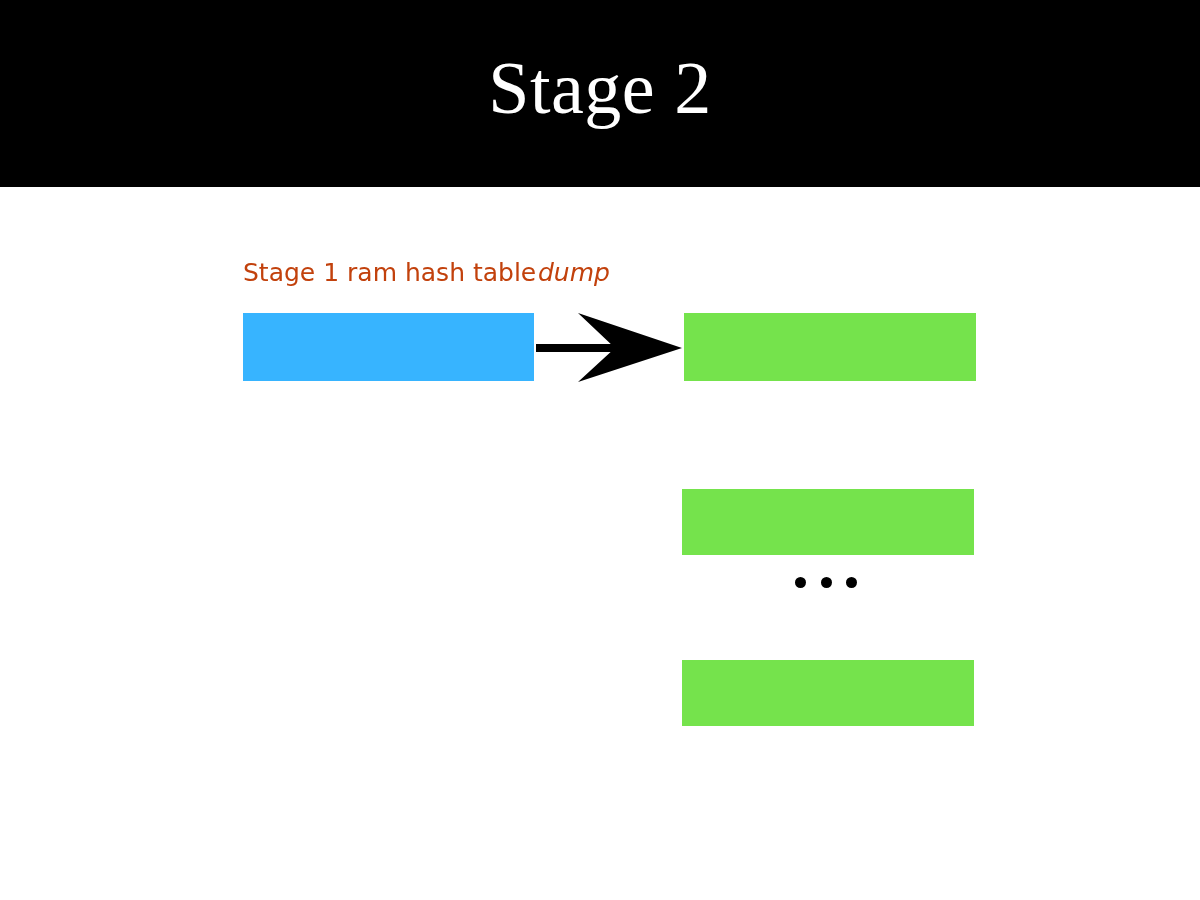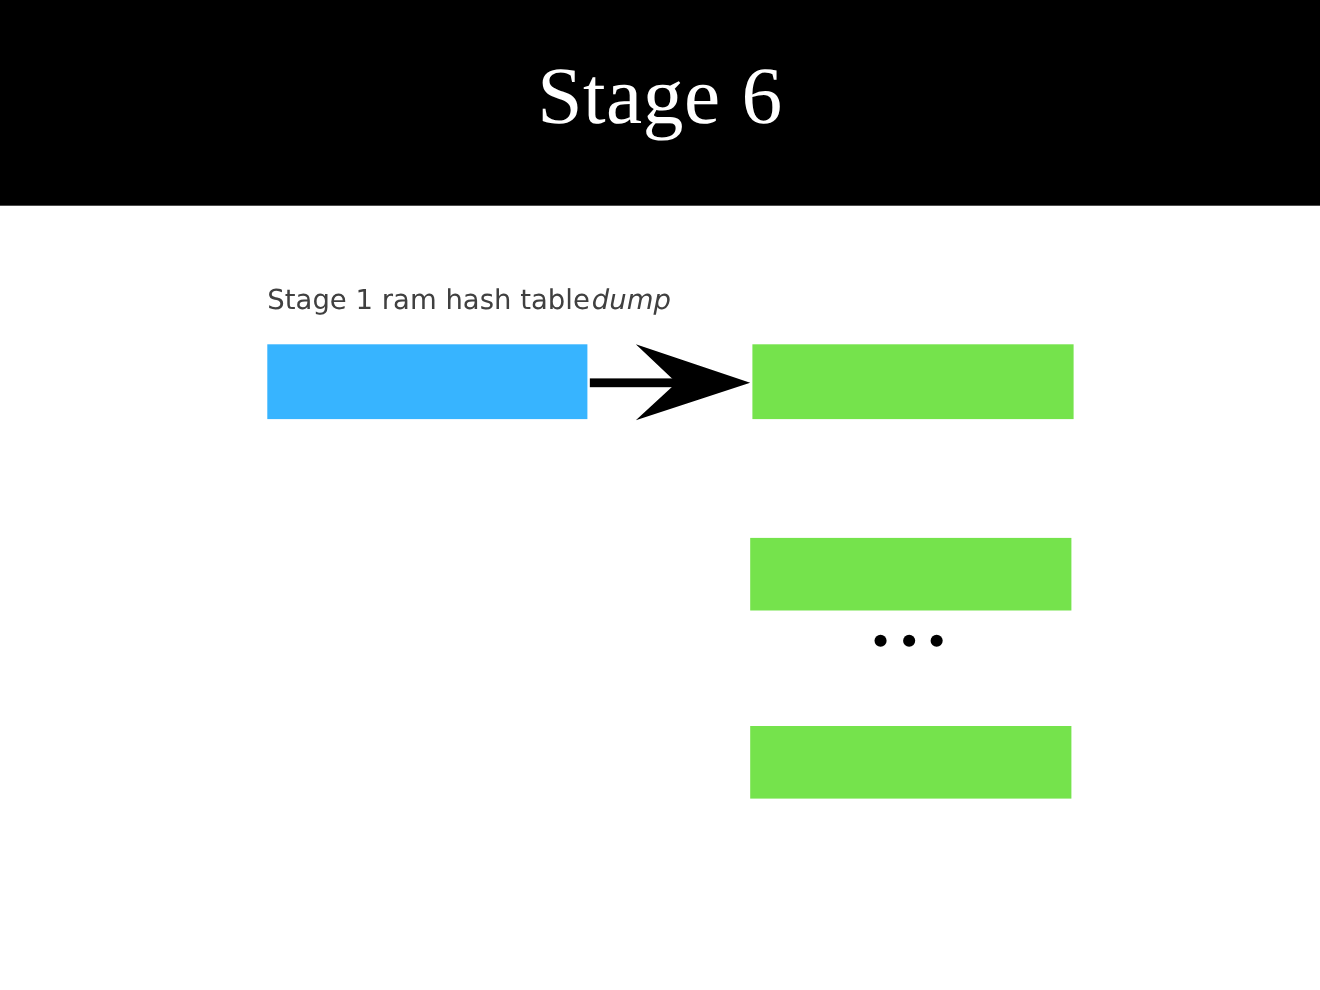--- a/index.html
+++ b/index.html
@@ -44,21 +44,21 @@
     font-size: 74px;
     font-weight: normal;
     letter-spacing: 0.5px;
     line-height: 1;
     padding-bottom: 12px;
   }
 
   
   .diagram-label {
     position: absolute;
-    color: #404040;
+    color: #c2410c;
     font-family: "DejaVu Sans", sans-serif;
     font-size: 25px;
     font-weight: normal;
     line-height: 1;
     white-space: nowrap;
   }
 
   
   .bar {
     position: absolute;
@@ -105,21 +105,21 @@
     border-radius: 50%;
     background: #000000;
   }
 </style>
 </head>
 <body>
 
 <div id="slide" style="background: rgb(255, 255, 255);">
 
   <div id="title-banner" style="background: rgb(0, 0, 0);"></div>
-  <h1 id="slide-title" style="color: rgb(255, 255, 255);">Stage 6</h1>
+  <h1 id="slide-title" style="color: rgb(255, 255, 255);">Stage 2</h1>
 
   <div class="diagram-label" id="label-ram-table">Stage 1 ram hash table</div>
 
   <div class="bar bar-ram" id="bar-ram" style="background: rgb(55, 180, 255);"></div>
 
   <div class="diagram-label" id="label-dump">dump</div>
 
   <svg id="dump-arrow" viewBox="0 0 152 76" xmlns="http://www.w3.org/2000/svg">
 
     <rect x="0" y="34" width="80" height="8" fill="#000000"></rect>

